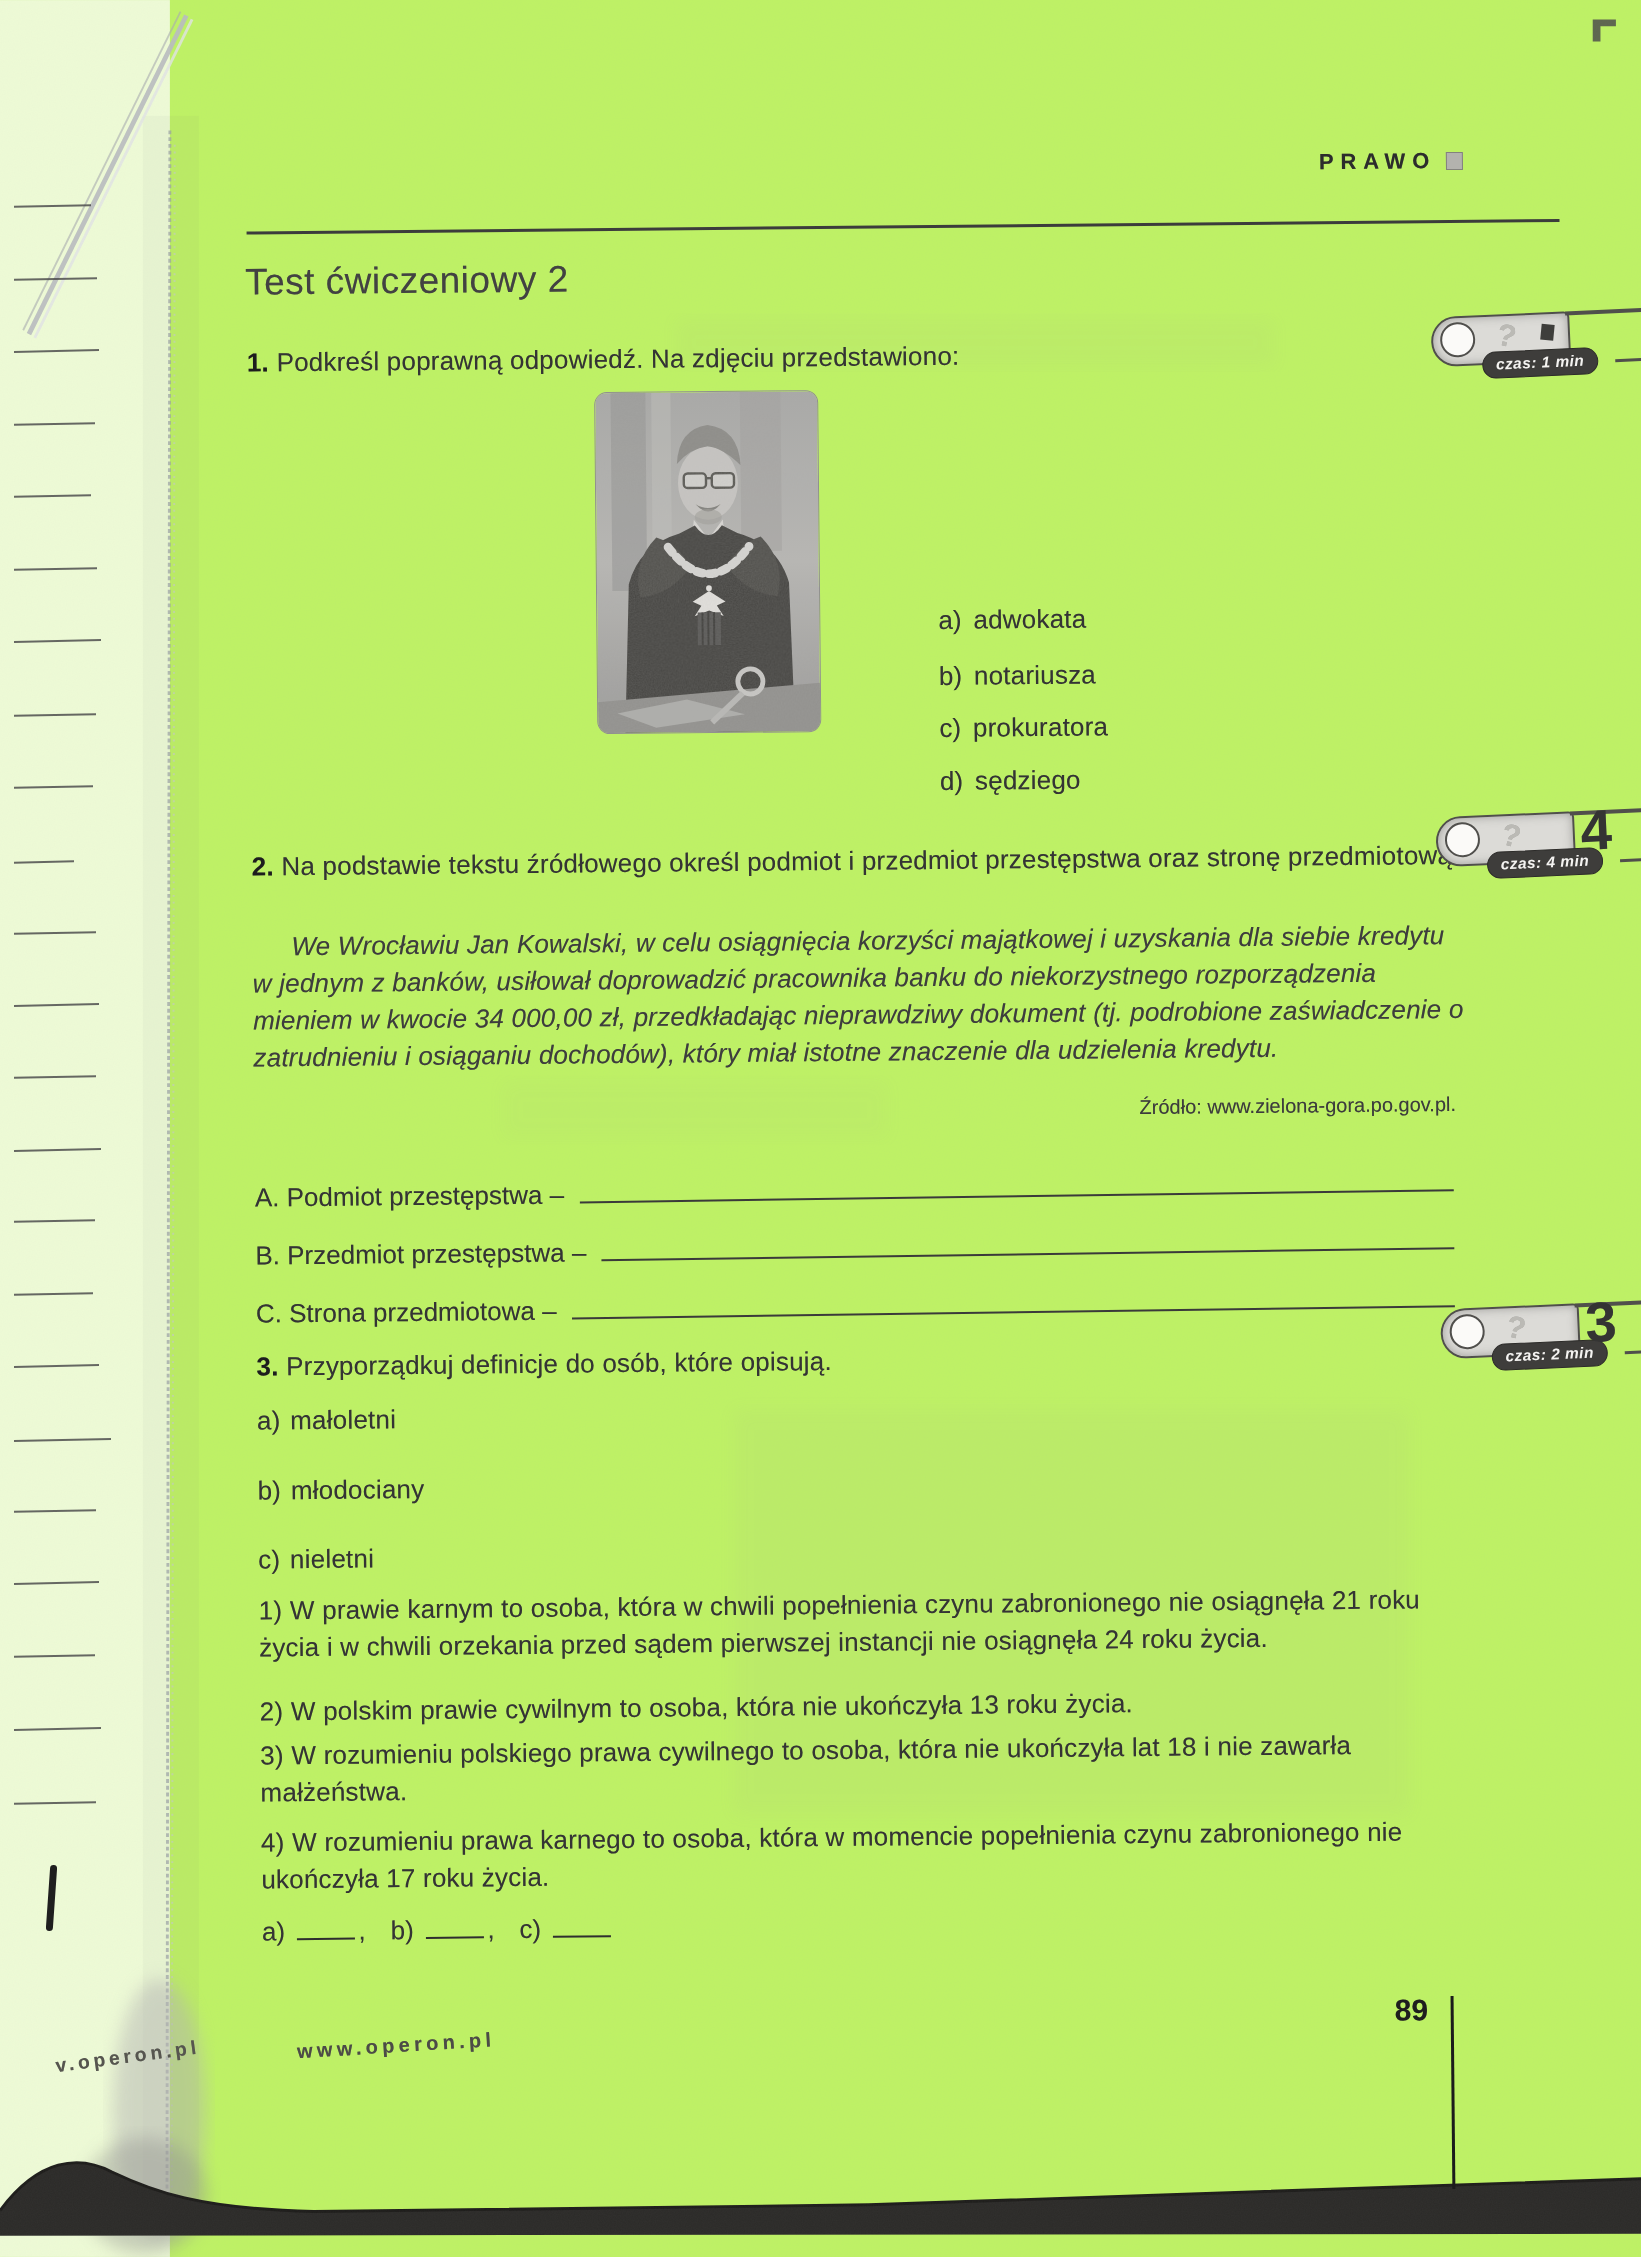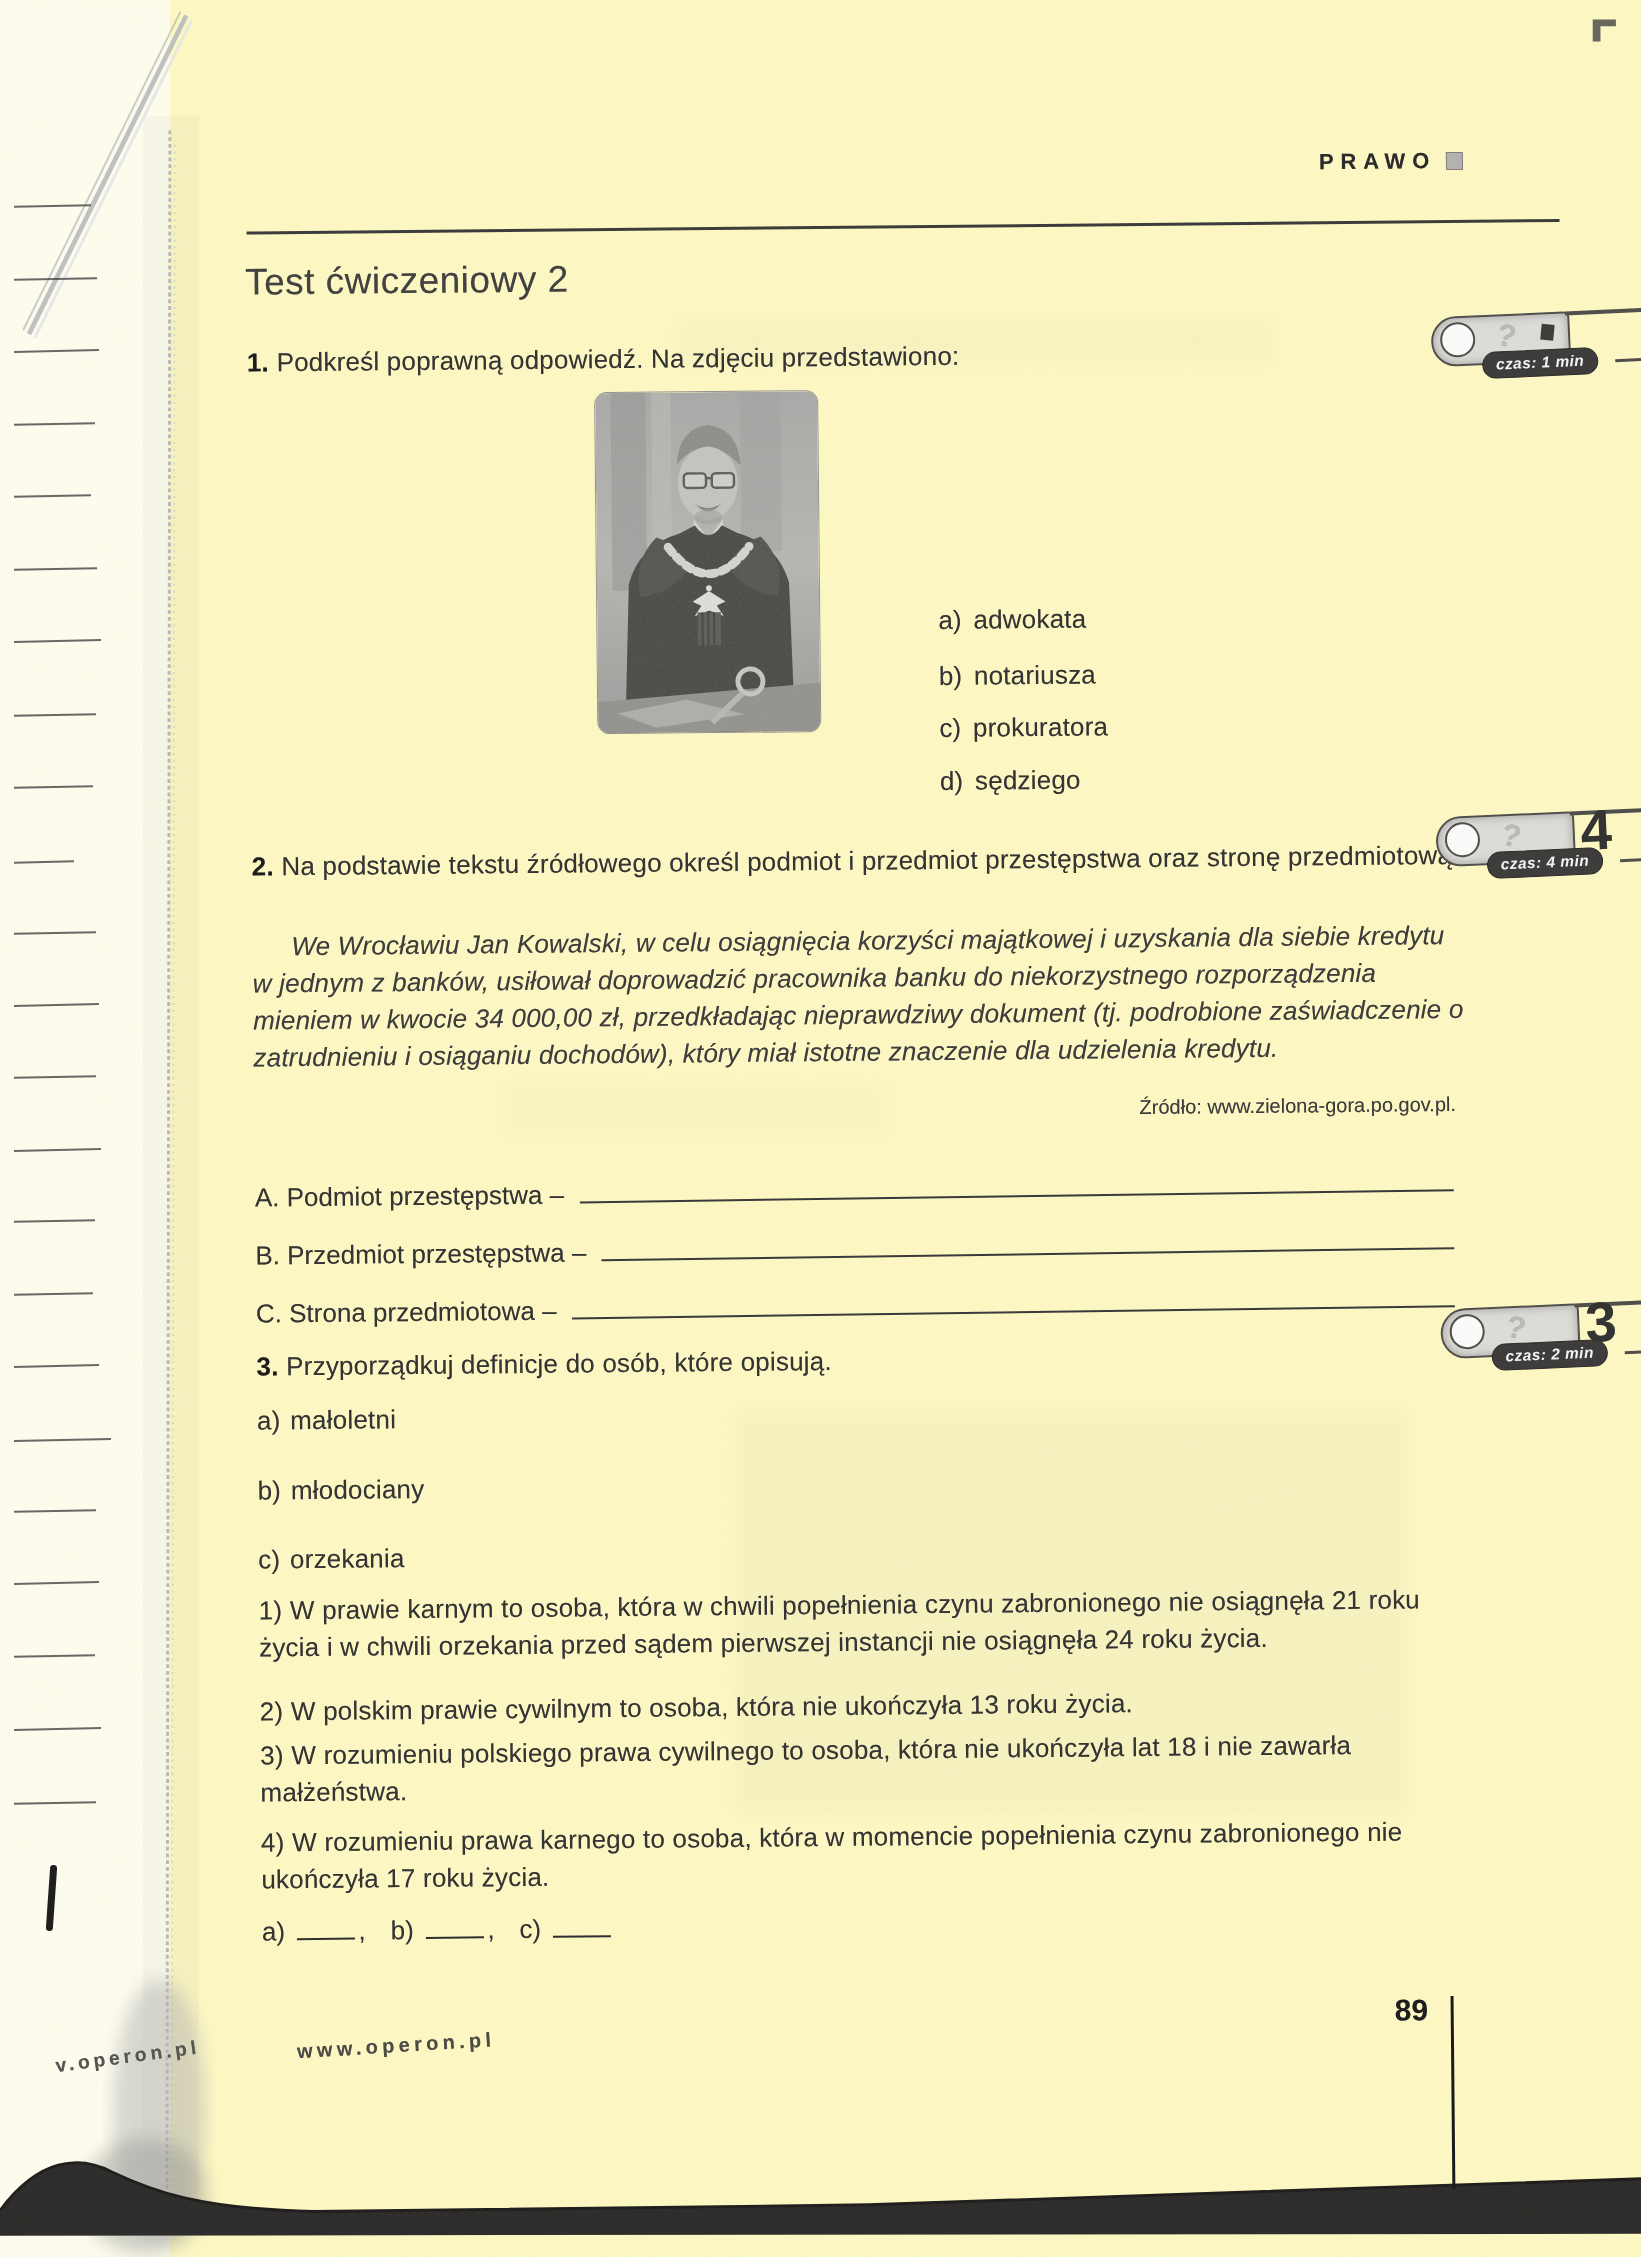--- a/index.html
+++ b/index.html
@@ -1,16 +1,16 @@
 <!DOCTYPE html>
 <html lang="pl"><head>
 <meta charset="utf-8">
 <style>
   html,body{margin:0;padding:0;background:#ffffff;}
-  .canvas{position:relative;width:1641px;height:2257px;background:#fef9c3;overflow:hidden;
+  .canvas{position:relative;width:1641px;height:2257px;background:#bef264;overflow:hidden;
           font-family:"Liberation Sans","DejaVu Sans",sans-serif;color:#333;text-decoration:underline;}
   .artifacts{position:absolute;left:0;top:0;z-index:0;}
   .margin-lines{position:absolute;left:0;top:0;width:126px;height:2257px;z-index:1;}
   .rule-dash{position:absolute;left:13.5px;height:1.9px;background:#4e4e4e;transform:rotate(-1.2deg);opacity:.85;}
   .pen-mark{position:absolute;left:48px;top:1865px;width:6.8px;height:66px;background:#1f1f1f;border-radius:3.9px;transform:rotate(4deg);z-index:1;}
   .content{position:absolute;inset:0;z-index:2;transform:rotate(-0.55deg);transform-origin:830px 1110px;
            color:#343434;text-shadow:0 0 0.6px rgba(70,70,70,.45);}
   
   .category{position:absolute;left:1328px;top:154px;font-size:22px;font-weight:bold;letter-spacing:6.8px;color:#2c2c2c;display:flex;align-items:center;}
   .cat-square{display:inline-block;width:15.4px;height:15.4px;background:#b3b2ae;border:1.9px solid #83827e;margin-left:9.7px;}
@@ -259,21 +259,21 @@
       <div class="margin-num">3</div>
     </div>
 
     <div class="term" style="top:1400px">
       <span class="opt-label">a)</span><span>małoletni</span>
     </div>
     <div class="term" style="top:1470px">
       <span class="opt-label">b)</span><span>młodociany</span>
     </div>
     <div class="term" style="top:1539px">
-      <span class="opt-label">c)</span><span>orzekania</span>
+      <span class="opt-label">c)</span><span>nieletni</span>
     </div>
 
     <p class="definition" style="top:1587px">
       <span class="def-label">1)</span><span>W prawie karnym to osoba, która w chwili popełnienia czynu zabronionego nie osiągnęła 21 roku życia i w chwili orzekania przed sądem pierwszej instancji nie osiągnęła 24 roku życia.</span>
     </p>
     <p class="definition" style="top:1688px">
       <span class="def-label">2)</span><span>W polskim prawie cywilnym to osoba, która nie ukończyła 13 roku życia.</span>
     </p>
     <p class="definition" style="top:1732px">
       <span class="def-label">3)</span><span>W rozumieniu polskiego prawa cywilnego to osoba, która nie ukończyła lat 18 i nie zawarła małżeństwa.</span>

